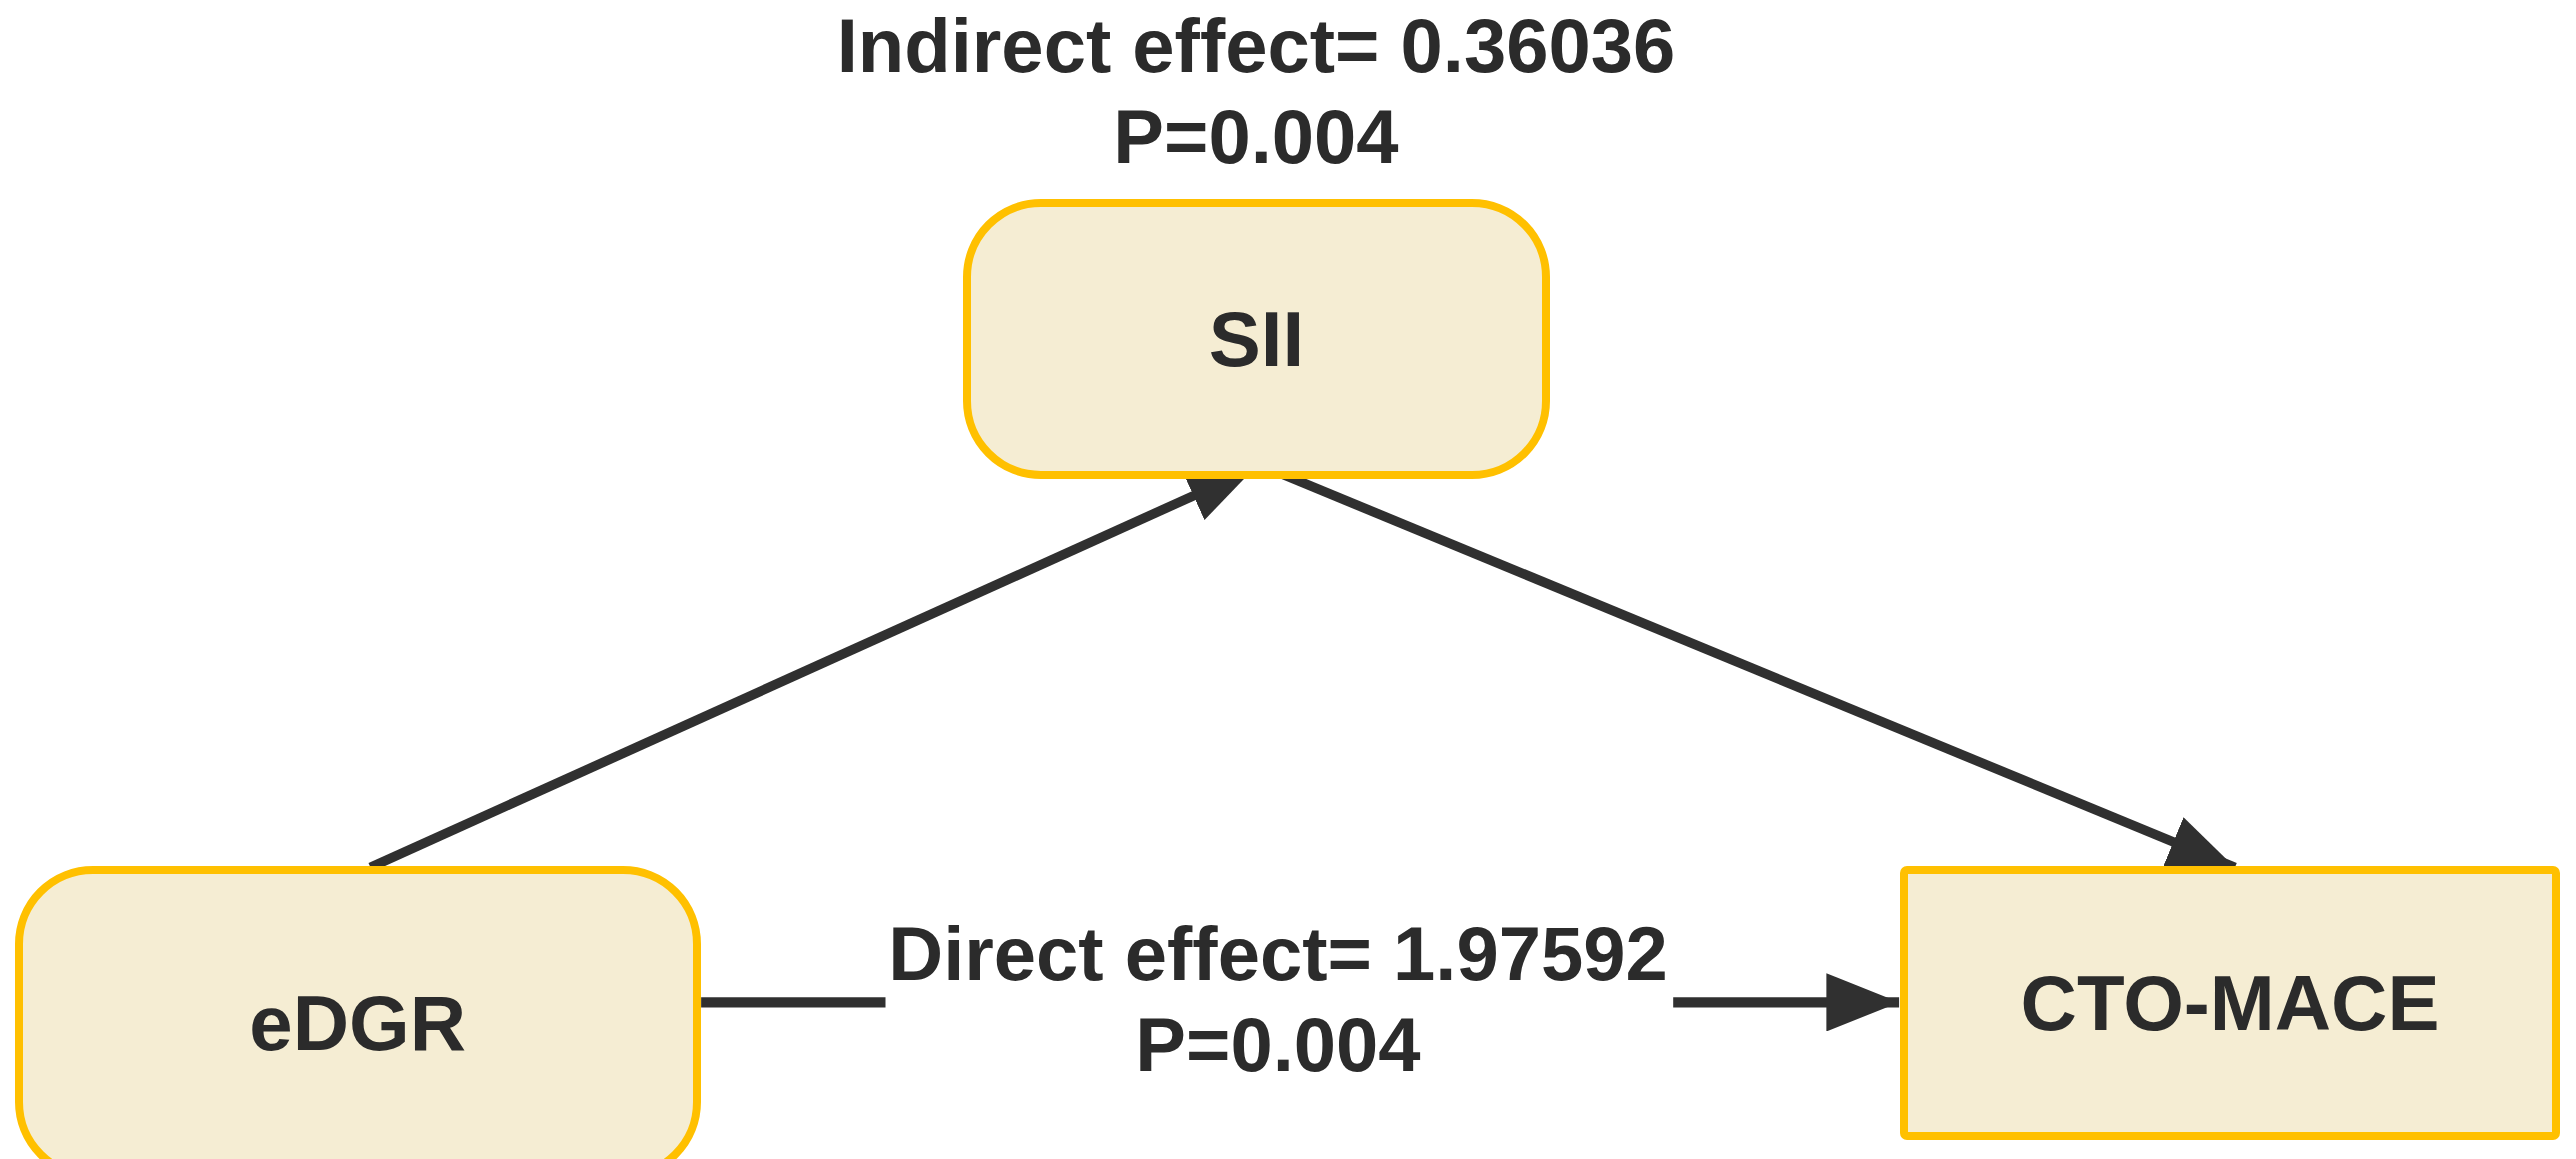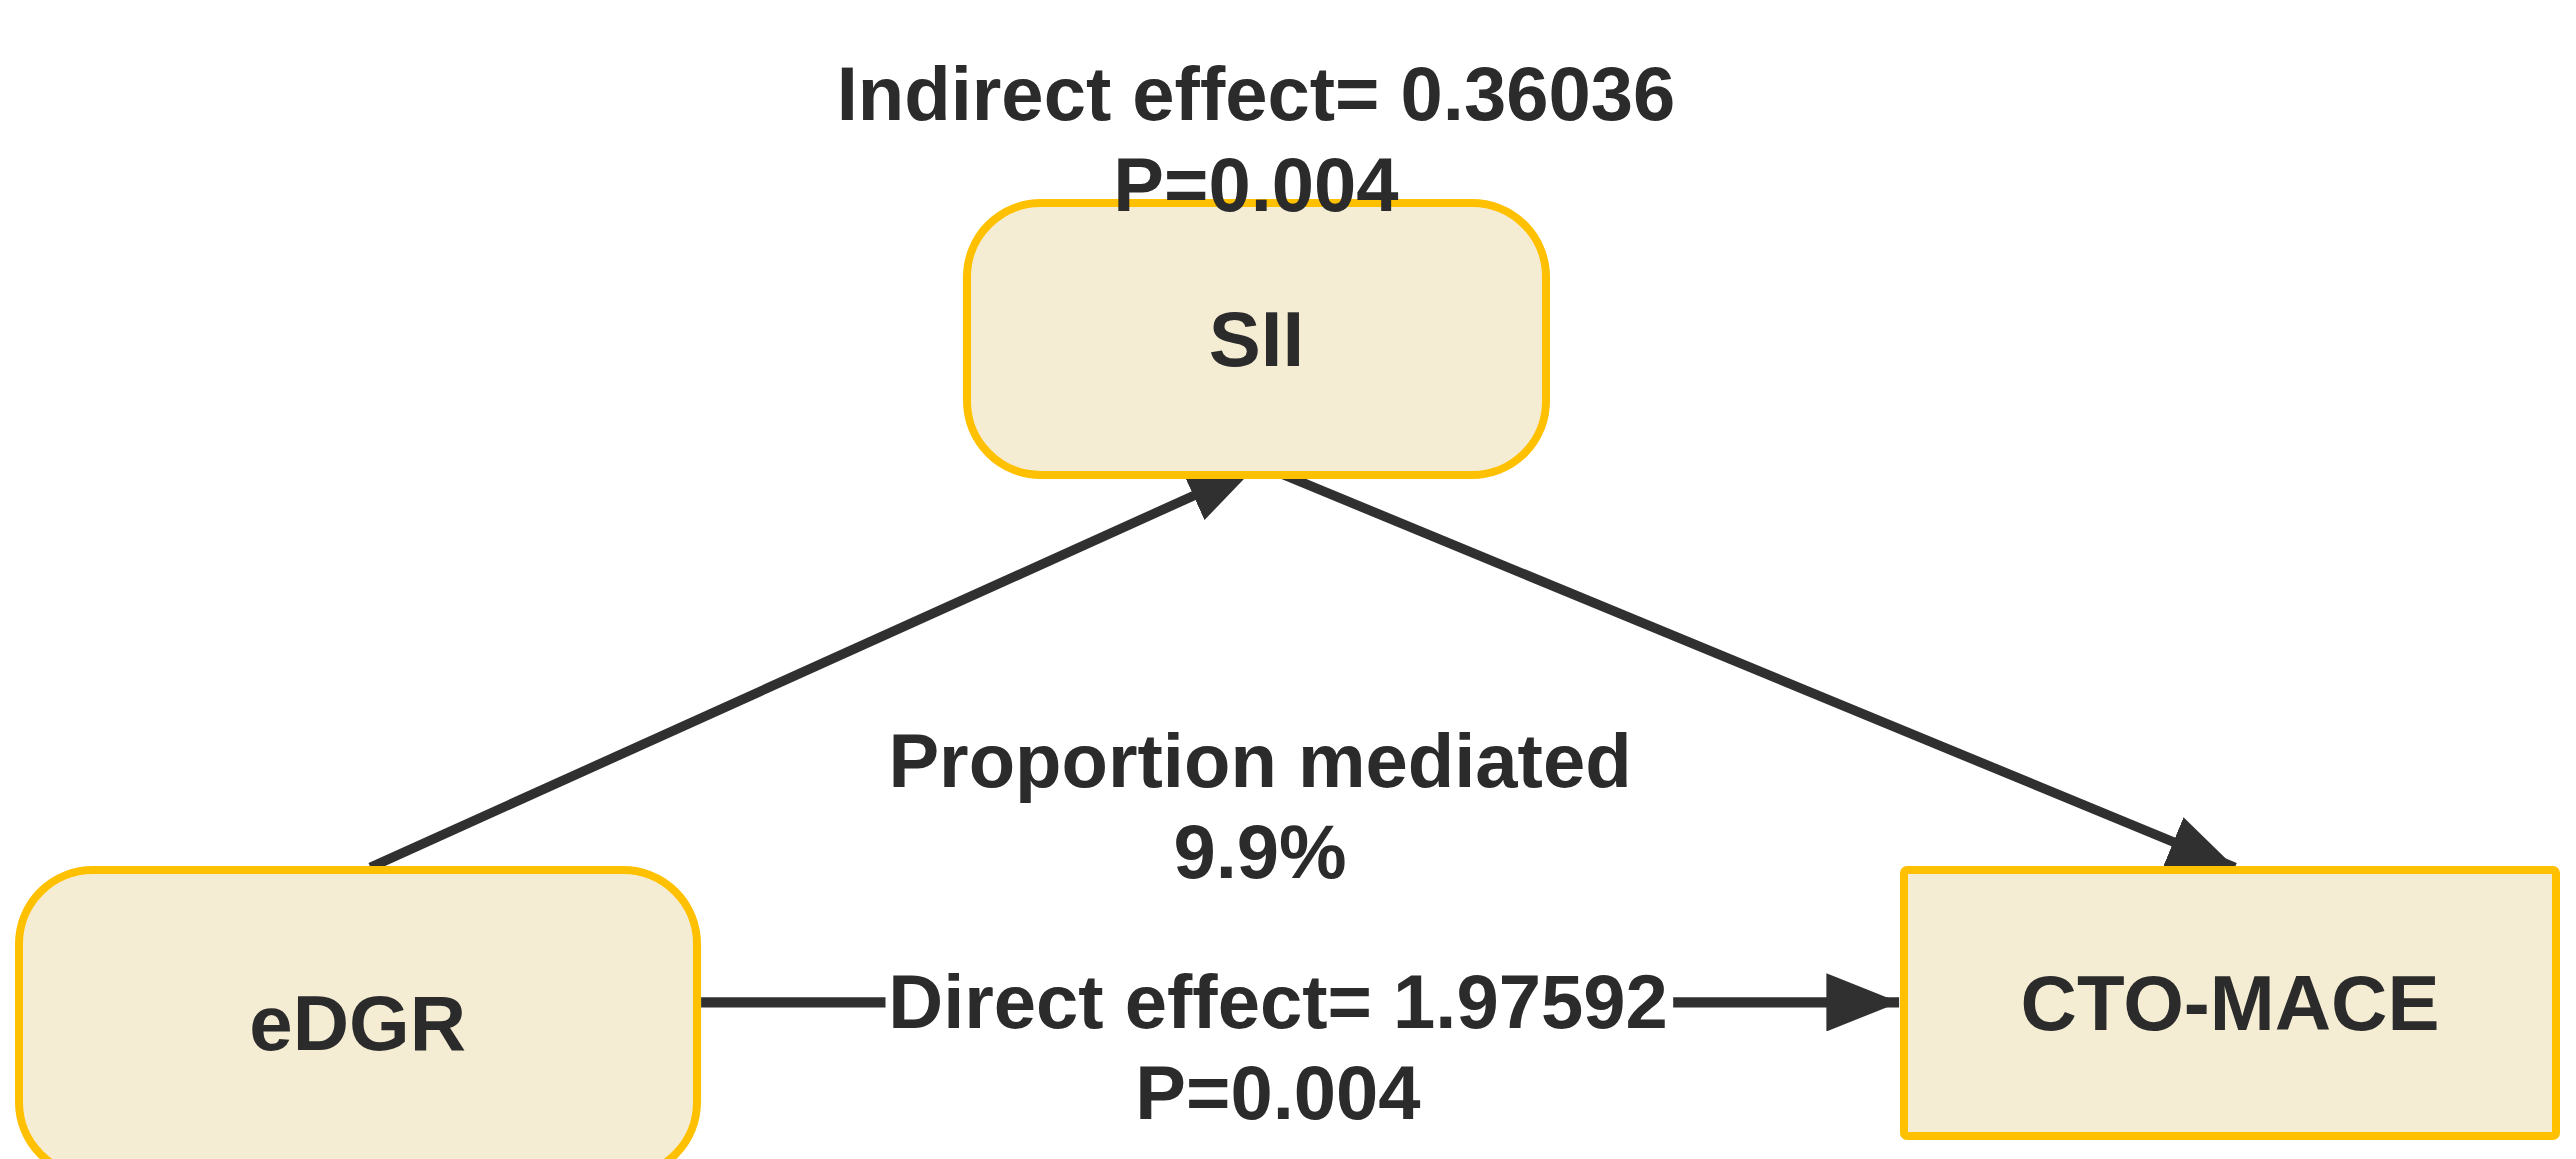--- a/index.html
+++ b/index.html
@@ -58,21 +58,20 @@
   .node--outcome  { left: 1900px; top: 866px; width: 660px; height: 274px; border-radius: 7px; }
   .annotation {
     position: absolute;
     width: 1212px;
     text-align: center;
     color: var(--text, #2b2b2b);
     font-size: 76px;
     font-weight: 700;
     line-height: 1.2;
     white-space: nowrap;
-    margin-top: 48px;
   }
   .annotation--indirect   { left: 650px; top: 0px; }
   .annotation--proportion { left: 654px; top: 667px; }
   .annotation--direct     { left: 672px; top: 908px; }
 </style>
 </head>
 <body>
 
 <div class="canvas">
 
@@ -98,24 +97,20 @@
 
   <div class="node node--outcome">
     <span>CTO-MACE</span>
   </div>
 
   <div class="annotation annotation--indirect">
     <div>Indirect effect= 0.36036</div>
     <div>P=0.004</div>
   </div>
 
-  <div class="annotation annotation--proportion">
-    <div>Proportion mediated</div>
-    <div>9.9%</div>
-  </div>
 
   <div class="annotation annotation--direct">
     <div>Direct effect= 1.97592</div>
     <div>P=0.004</div>
   </div>
 
 </div>
 
 
 </body></html>

